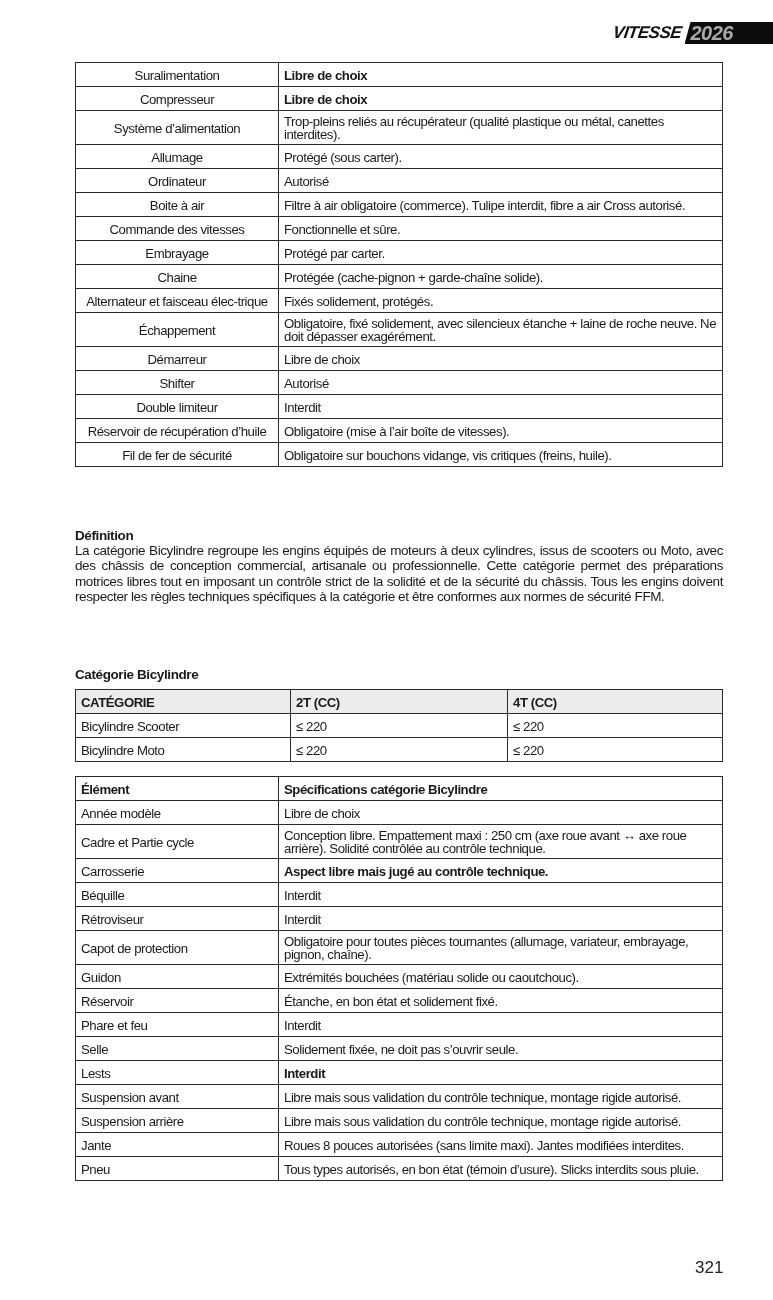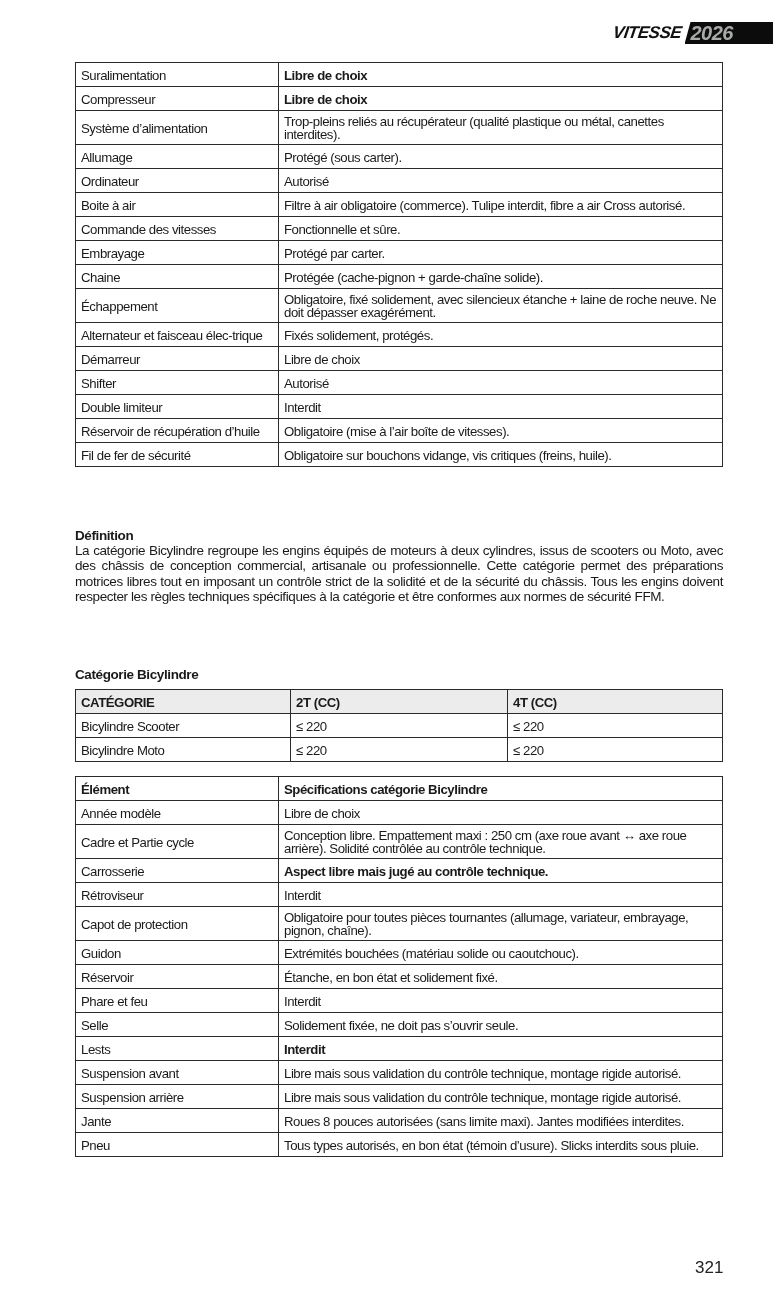--- a/index.html
+++ b/index.html
@@ -7,21 +7,21 @@
          font-family:"Liberation Sans", sans-serif; color:#1a1a1a; }
   .header { position:absolute; top:22px; right:0; height:22px; display:flex; align-items:center; }
   .brand-text { font-family:"Liberation Sans", sans-serif; font-weight:bold; font-style:italic;
                 font-size:17px; letter-spacing:-0.5px; color:#111; transform:skewX(-8deg); margin-right:3px; }
   .brand-year { background:#0c0c0c; color:#a7aaa8; font-weight:bold; font-style:italic;
                 font-size:20px; letter-spacing:-0.5px; padding:0 40px 0 6px; height:22px; line-height:22px;
                 clip-path: polygon(6px 0, 100% 0, 100% 100%, 0 100%); }
   table { border-collapse:collapse; position:absolute; left:75px; width:648px;
           font-size:13.2px; letter-spacing:-0.45px; line-height:13px; }
   td { border:1.3px solid #2a2a2a; padding:4px 5px 3px 5px; vertical-align:middle; }
-  .t1 td.k { width:192px; }
+  .t1 td.k { text-align:center; width:192px; }
   .t1 { top:62px; }
   .t1 td { height:16px; }
   .bold { font-weight:bold; }
   .article { position:absolute; left:75px; top:528px; width:648px; font-size:13.5px; letter-spacing:-0.4px; }
   .article h2 { margin:0; font-size:13.5px; font-weight:bold; line-height:16px; }
   .article h3 { margin:0; font-size:13.5px; font-weight:bold; line-height:15px; }
   .article p { margin:0; text-align:justify; line-height:15.4px; }
   .cat-title { position:absolute; left:75px; top:667px; font-size:13.5px; font-weight:bold; letter-spacing:-0.4px; }
   .t2 { top:689px; }
   .t2 td { height:16px; }
@@ -73,26 +73,26 @@
       </tr>
       <tr>
         <td class="k">Embrayage</td>
         <td>Protégé par carter.</td>
       </tr>
       <tr>
         <td class="k">Chaine</td>
         <td>Protégée (cache-pignon + garde-chaîne solide).</td>
       </tr>
       <tr>
+        <td class="k">Alternateur et faisceau élec-trique</td>
+        <td>Fixés solidement, protégés.</td>
+      </tr>
+      <tr>
         <td class="k">Échappement</td>
         <td>Obligatoire, fixé solidement, avec silencieux étanche + laine de roche neuve. Ne doit dépasser exagérément.</td>
-      </tr>
-      <tr>
-        <td class="k">Alternateur et faisceau élec-trique</td>
-        <td>Fixés solidement, protégés.</td>
       </tr>
       <tr>
         <td class="k">Démarreur</td>
         <td>Libre de choix</td>
       </tr>
       <tr>
         <td class="k">Shifter</td>
         <td>Autorisé</td>
       </tr>
       <tr>
@@ -153,20 +153,24 @@
       </tr>
       <tr>
         <td class="k">Cadre et Partie cycle</td>
         <td>Conception libre. Empattement maxi : 250 cm (axe roue avant ↔ axe roue arrière). Solidité contrôlée au contrôle technique.</td>
       </tr>
       <tr>
         <td class="k">Carrosserie</td>
         <td class="bold">Aspect libre mais jugé au contrôle technique.</td>
       </tr>
       <tr>
+        <td class="k">Béquille</td>
+        <td>Interdit</td>
+      </tr>
+      <tr>
         <td class="k">Rétroviseur</td>
         <td>Interdit</td>
       </tr>
       <tr>
         <td class="k">Capot de protection</td>
         <td>Obligatoire pour toutes pièces tournantes (allumage, variateur, embrayage, pignon, chaîne).</td>
       </tr>
       <tr>
         <td class="k">Guidon</td>
         <td>Extrémités bouchées (matériau solide ou caoutchouc).</td>

